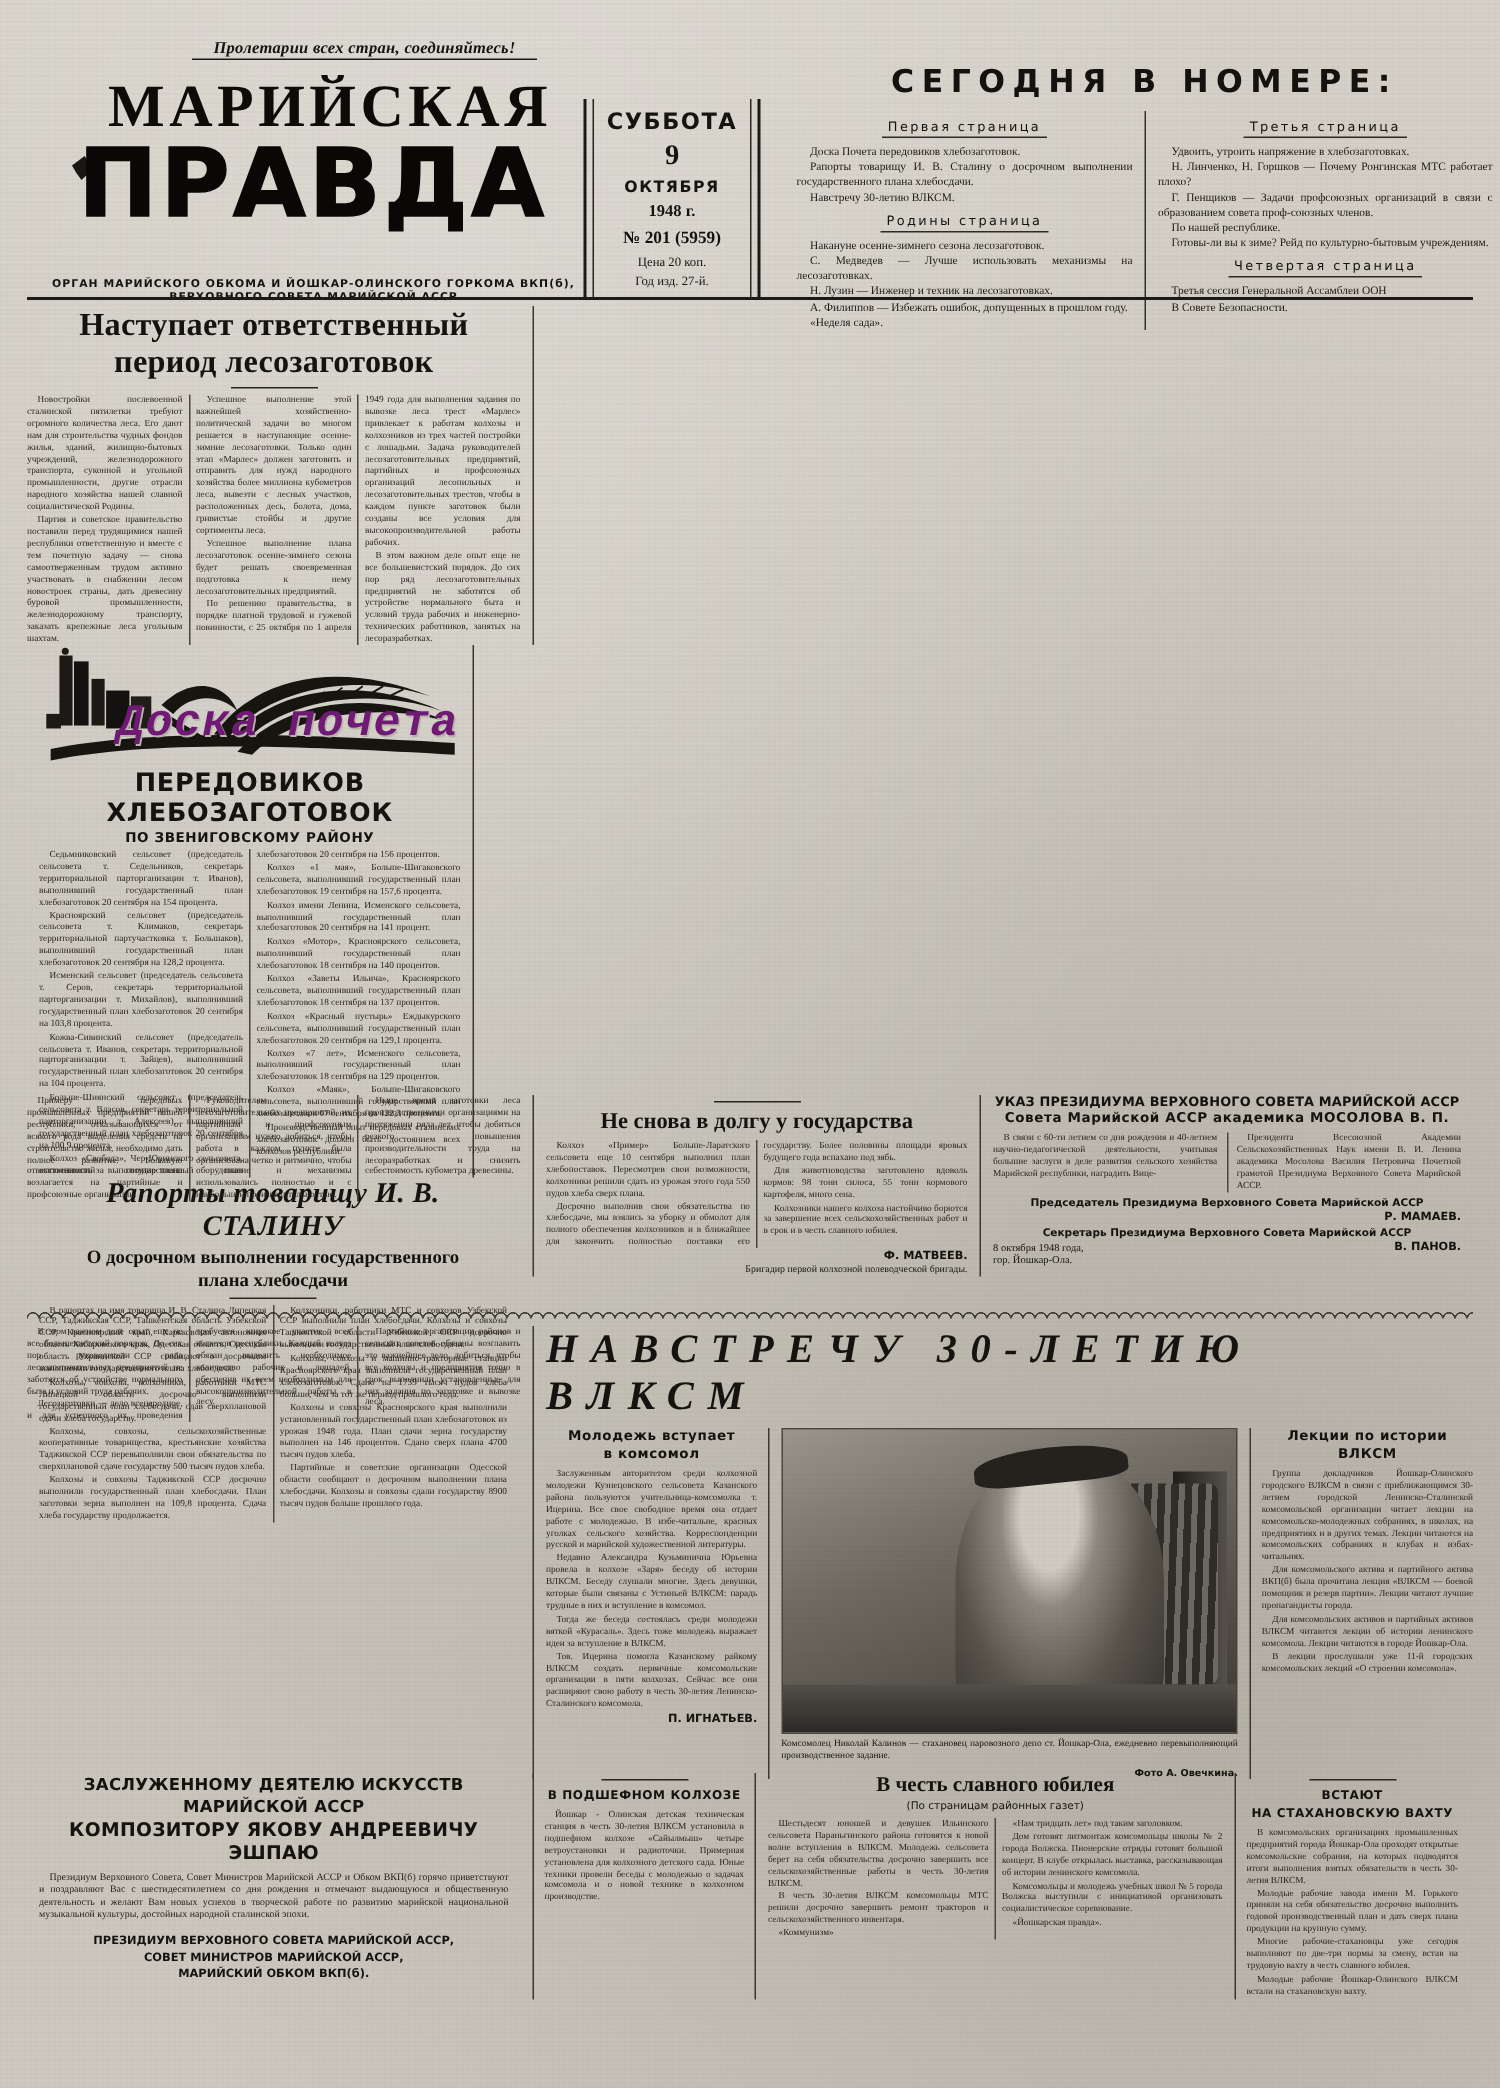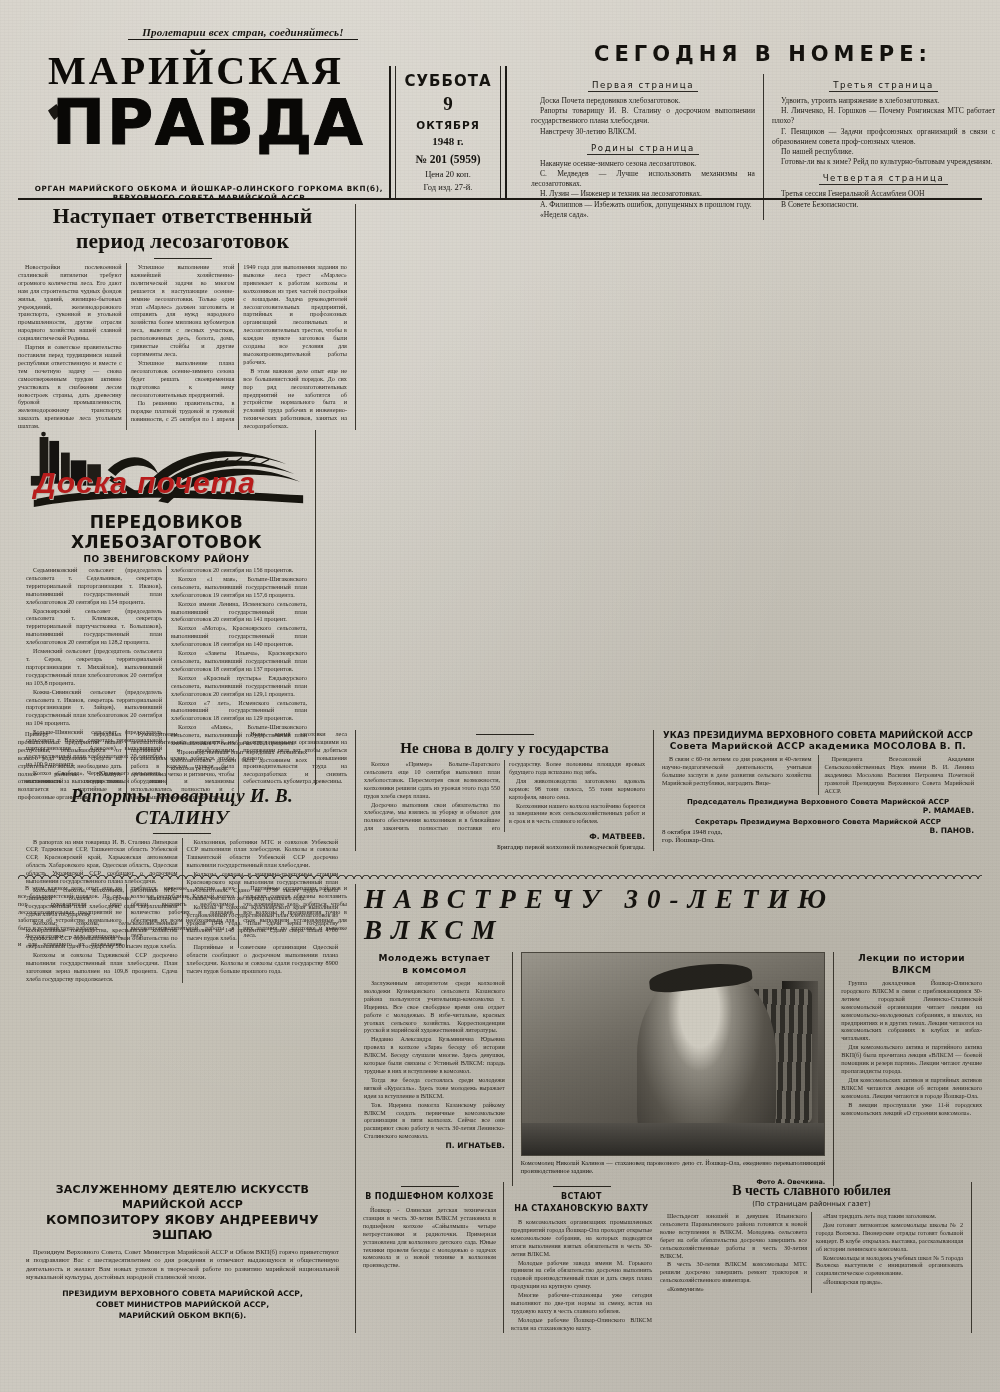--- a/index.html
+++ b/index.html
@@ -31,21 +31,21 @@
 
   
   .masthead{position:absolute;left:18px;top:16px;width:964px;height:180px;}
   .slogan{
     position:absolute;left:110px;top:10px;width:230px;
     text-align:center;font-style:italic;font-weight:bold;
     font-size:11px;letter-spacing:.2px;
     border-bottom:1.5px solid #1a1814;padding-bottom:1px;
   }
   .title-mar{
-    position:absolute;left:30px;top:34px;width:320px;text-align:left;
+    position:absolute;left:30px;top:34px;width:320px;text-align:right;
     font-family:"Liberation Serif",serif;font-weight:bold;
     font-size:40px;letter-spacing:3px;line-height:42px;
     color:#0d0b08;
   }
   .title-pravda{
     position:absolute;left:28px;top:74px;width:325px;text-align:center;
     font-family:"DejaVu Sans",sans-serif;font-weight:bold;
     font-size:63px;letter-spacing:2px;line-height:66px;
     color:#090806;
     -webkit-text-stroke:1px #090806;
@@ -287,23 +287,23 @@
             </g>
             <g stroke="#17150f" stroke-width="1.3" fill="none">
               <path d="M150 54 l10 -9 M162 48 l10 -9 M174 43 l10 -9 M186 39 l10 -8 M198 36 l10 -8 M212 34 l10 -7 M226 33 l10 -6 M240 34 l10 -5"></path>
             </g>
 
             <path d="M84 40 C104 20 128 24 136 44 C124 32 104 32 92 46 Z" fill="#17150f"></path>
             <path d="M86 48 l26 16" stroke="#17150f" stroke-width="5" fill="none"></path>
 
             <path d="M8 70 C70 58 150 58 285 66 L285 74 C150 66 70 66 8 78 Z" fill="#17150f"></path>
           </svg>
-          <div style="position:absolute;left:8px;top:36px;width:272px;text-align:left;
-                      font-family:Liberation Sans, sans-serif;font-style:italic;font-weight:bold;
-                      font-size:30px;letter-spacing:1px;color:#b91c1c;text-shadow:1px 1px 0 #b9b5ab;">Доска почета</div>
+          <div style="position:absolute;left:8px;top:36px;width:272px;text-align:right;
+                      font-family:Liberation Mono, monospace;font-style:italic;font-weight:bold;
+                      font-size:30px;letter-spacing:1px;color:#701a75;text-shadow:1px 1px 0 #b9b5ab;">Доска почета</div>
         </div>
         <div class="dp-title">ПЕРЕДОВИКОВ ХЛЕБОЗАГОТОВОК</div>
         <div class="dp-rayon">ПО ЗВЕНИГОВСКОМУ РАЙОНУ</div>
         <div class="body-txt cols2" id="doska-entries" style="margin-top:2px;">
             <p>Седьмниковский сельсовет (председатель сельсовета т. Седельников, секретарь территориальной парторганизации т. Иванов), выполнивший государственный план хлебозаготовок 20 сентября на 154 процента.</p>
             <p>Красноярский сельсовет (председатель сельсовета т. Климаков, секретарь территориальной партучастковка т. Большаков), выполнивший государственный план хлебозаготовок 20 сентября на 128,2 процента.</p>
             <p>Исменский сельсовет (председатель сельсовета т. Серов, секретарь территориальной парторганизации т. Михайлов), выполнивший государственный план хлебозаготовок 20 сентября на 103,8 процента.</p>
             <p>Кожва-Сивинский сельсовет (председатель сельсовета т. Иванов, секретарь территориальной парторганизации т. Зайцев), выполнивший государственный план хлебозаготовок 20 сентября на 104 процента.</p>
             <p>Больше-Шиянский сельсовет (председатель сельсовета т. Власов, секретарь территориальной парторганизации т. Алексеев), выполнивший государственный план хлебозаготовок 20 сентября на 100,9 процента.</p>
             <p>Колхоз «Свобода», Чер-Юринского сельсовета, выполнивший государственный план хлебозаготовок 20 сентября на 156 процентов.</p>
@@ -313,20 +313,24 @@
             <p>Колхоз «Заветы Ильича», Красноярского сельсовета, выполнивший государственный план хлебозаготовок 18 сентября на 137 процентов.</p>
             <p>Колхоз «Красный пустырь» Еждыкурского сельсовета, выполнивший государственный план хлебозаготовок 20 сентября на 129,1 процента.</p>
             <p>Колхоз «7 лет», Исменского сельсовета, выполнивший государственный план хлебозаготовок 18 сентября на 129 процентов.</p>
             <p>Колхоз «Маяк», Болыпе-Шигаковского сельсовета, выполнивший государственный план хлебозаготовок 17 сентября на 122,3 процента.</p>
             <p>Производственный опыт передовых сталинских хлебозаготовок должен быть достоянием всех колхозов республики.</p>
           </div>
       </div>
 
       <div class="col" style="width:320px;padding-left:8px;">
         <div class="hl-italic">Рапорты товарищу И. В. СТАЛИНУ</div>
+        <div class="hl-sub">
+          <div>О досрочном выполнении государственного</div>
+          <div>плана хлебосдачи</div>
+        </div>
         <div class="shortrule"></div>
         <div class="body-txt cols2" id="raports-body">
             <p>В рапортах на имя товарища И. В. Сталина Липецкая ССР, Таджикская ССР, Ташкентская область Узбекской ССР, Красноярский край, Харьковская автономная область Хабаровского края, Одесская область, Одесская область Украинской ССР сообщают о досрочном выполнении государственного плана хлебосдачи.</p>
             <p>Колхозы, совхозы, колхозники, работники МТС Липецкой области досрочно выполнили государственный план хлебосдачи, сдав сверхплановой сдачи хлеба государству.</p>
             <p>Колхозы, совхозы, сельскохозяйственные кооперативные товарищества, крестьянские хозяйства Таджикской ССР перевыполнили свои обязательства по сверхплановой сдаче государству 500 тысяч пудов хлеба.</p>
             <p>Колхозы и совхозы Таджикской ССР досрочно выполнили государственный план хлебосдачи. План заготовки зерна выполнен на 109,8 процента. Сдача хлеба государству продолжается.</p>
             <p>Колхозники, работники МТС и совхозов Узбекской ССР выполнили план хлебосдачи. Колхозы и совхозы Ташкентской области Узбекской ССР досрочно выполнили государственный план хлебосдачи.</p>
             <p>Колхозы, совхозы и машинно-тракторные станции Красноярского края выполнили государственный план хлебозаготовок. Сдано на 1739 тысяч пудов хлеба больше, чем за тот же период прошлого года.</p>
             <p>Колхозы и совхозы Красноярского края выполнили установленный государственный план хлебозаготовок из урожая 1948 года. План сдачи зерна государству выполнен на 146 процентов. Сдано сверх плана 4700 тысяч пудов хлеба.</p>
             <p>Партийные и советские организации Одесской области сообщают о досрочном выполнении плана хлебосдачи. Колхозы и совхозы сдали государству 8900 тысяч пудов больше прошлого года.</p>
@@ -449,44 +453,44 @@
           <div>МАРИЙСКИЙ ОБКОМ ВКП(б).</div>
         </div>
       </div>
 
       <div class="col" style="width:148px;padding:0 7px;border-right:1.4px solid #3c382f;">
         <div class="shortrule"></div>
         <div class="hl-sans-sm" style="font-size:8px;">В ПОДШЕФНОМ КОЛХОЗЕ</div>
         <div class="body-txt" style="margin-top:3px;">Йошкар - Олинская детская техническая станция в честь 30-летия ВЛКСМ установила в подшефном колхозе «Сайылмыш» четыре ветроустановки и радиоточки. Примерная установлена для колхозного детского сада. Юные техники провели беседы с молодежью о задачах комсомола и о новой технике в колхозном производстве.</div>
       </div>
 
-      <div class="col" style="width:148px;padding-left:7px;">
-        <div class="shortrule"></div>
-        <div class="hl-sans-sm" style="font-size:8px;">
-          <div>ВСТАЮТ</div>
-          <div>НА СТАХАНОВСКУЮ ВАХТУ</div>
-        </div>
-        <div class="body-txt" id="stakhanov-body" style="margin-top:3px;">
-            <p>В комсомольских организациях промышленных предприятий города Йошкар-Ола проходят открытые комсомольские собрания, на которых подводятся итоги выполнения взятых обязательств в честь 30-летия ВЛКСМ.</p>
-            <p>Молодые рабочие завода имени М. Горького приняли на себя обязательство досрочно выполнить годовой производственный план и дать сверх плана продукции на крупную сумму.</p>
-            <p>Многие рабочие-стахановцы уже сегодня выполняют по две-три нормы за смену, встав на трудовую вахту в честь славного юбилея.</p>
-            <p>Молодые рабочие Йошкар-Олинского ВЛКСМ встали на стахановскую вахту.</p>
-          </div>
-      </div>
-
       <div class="col" style="width:320px;padding:0 8px;border-right:1.4px solid #3c382f;">
         <div class="hl-serif-c" style="font-size:14px;">В честь славного юбилея</div>
         <div style="text-align:center;font-size:7px;font-family:'DejaVu Sans',sans-serif;">(По страницам районных газет)</div>
         <div class="body-txt cols2" id="jubilee-body" style="margin-top:4px;">
             <p>Шестьдесят юношей и девушек Ильинского сельсовета Параньгинского района готовятся к новой волне вступления в ВЛКСМ. Молодежь сельсовета берет на себя обязательства досрочно завершить все сельскохозяйственные работы в честь 30-летия ВЛКСМ.</p>
             <p>В честь 30-летия ВЛКСМ комсомольцы МТС решили досрочно завершить ремонт тракторов и сельскохозяйственного инвентаря.</p>
             <p>«Коммунизм»</p>
             <p>«Нам тридцать лет» под таким заголовком.</p>
             <p>Дом готовят литмонтаж комсомольцы школы № 2 города Волжска. Пионерские отряды готовят большой концерт. В клубе открылась выставка, рассказывающая об истории ленинского комсомола.</p>
             <p>Комсомольцы и молодежь учебных школ № 5 города Волжска выступили с инициативой организовать социалистическое соревнование.</p>
             <p>«Йошкарская правда».</p>
           </div>
       </div>
+
+      <div class="col" style="width:148px;padding-left:7px;">
+        <div class="shortrule"></div>
+        <div class="hl-sans-sm" style="font-size:8px;">
+          <div>ВСТАЮТ</div>
+          <div>НА СТАХАНОВСКУЮ ВАХТУ</div>
+        </div>
+        <div class="body-txt" id="stakhanov-body" style="margin-top:3px;">
+            <p>В комсомольских организациях промышленных предприятий города Йошкар-Ола проходят открытые комсомольские собрания, на которых подводятся итоги выполнения взятых обязательств в честь 30-летия ВЛКСМ.</p>
+            <p>Молодые рабочие завода имени М. Горького приняли на себя обязательство досрочно выполнить годовой производственный план и дать сверх плана продукции на крупную сумму.</p>
+            <p>Многие рабочие-стахановцы уже сегодня выполняют по две-три нормы за смену, встав на трудовую вахту в честь славного юбилея.</p>
+            <p>Молодые рабочие Йошкар-Олинского ВЛКСМ встали на стахановскую вахту.</p>
+          </div>
+      </div>
     </div>
   </div>
 
   <div class="grain"></div>
 </div>
 
 </body></html>

